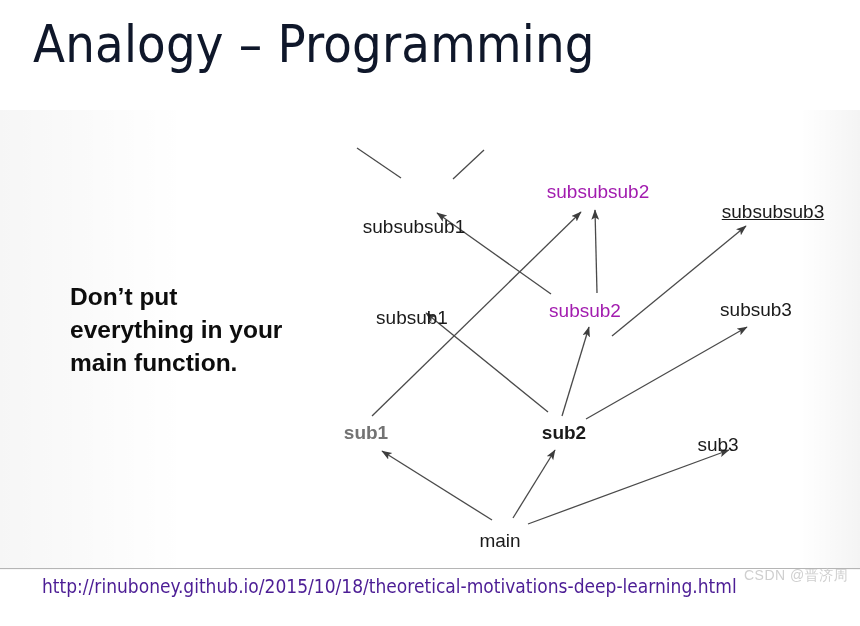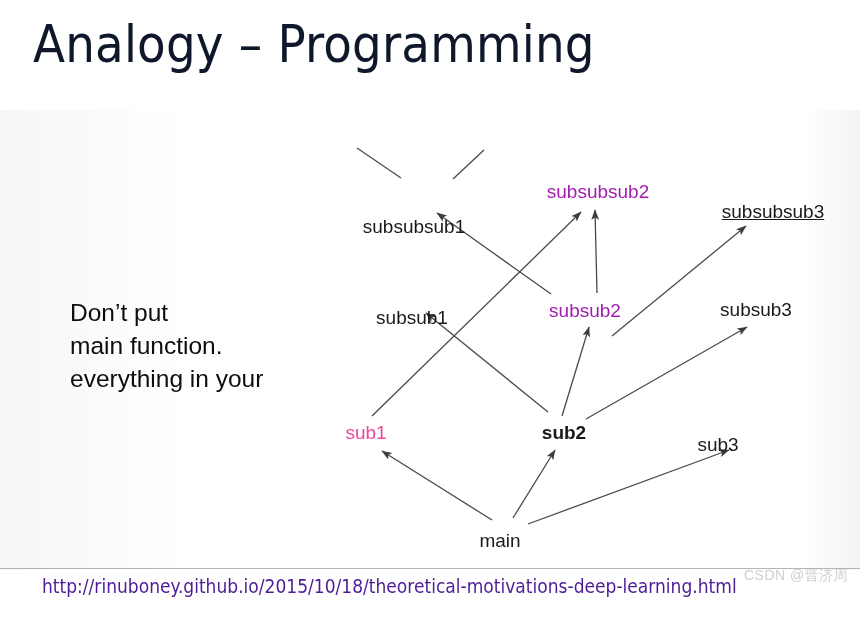--- a/index.html
+++ b/index.html
@@ -45,26 +45,27 @@
     font-size: 52px;
     font-weight: 300;
     color: #0f172a;
     letter-spacing: 0.2px;
     white-space: nowrap;
   }
 
   #body-text {
     position: absolute;
     left: 70px;
-    top: 296px;
+    top: 280px;
     width: 250px;
     font-family: "Liberation Sans", sans-serif;
     font-size: 24.5px;
     line-height: 33px;
     color: #0d0d0d;
+    font-weight: bold;
   }
   #body-text div { white-space: nowrap; }
 
   #diagram {
     position: absolute;
     left: 0;
     top: 0;
     width: 860px;
     height: 626px;
   }
@@ -113,22 +114,22 @@
 
 <div id="slide">
 
   <div class="scan-shade-left"></div>
   <div class="scan-shade"></div>
 
   <div id="title">Analogy – Programming</div>
 
   <div id="body-text">
     <div>Don’t put</div>
+    <div>everything in your</div>
     <div>main function.</div>
-    <div>everything in your</div>
   </div>
 
   <svg id="diagram" viewBox="0 0 860 626" xmlns="http://www.w3.org/2000/svg">
     <defs>
       <marker id="arrowhead" markerWidth="9" markerHeight="9" refX="7.5" refY="3" orient="auto" markerUnits="strokeWidth">
         <path d="M0,0 L8,3 L0,6 L1.8,3 z" fill="#3d3d3d"></path>
       </marker>
     </defs>
     <g id="edge-layer">
         <line x1="492" y1="520" x2="382" y2="451" stroke="#4a4a4a" stroke-width="1.3" marker-end="url(#arrowhead)"></line>
@@ -146,21 +147,21 @@
       </g>
   </svg>
 
   <div id="node-layer">
       <div class="node-label" style="left: 414px; top: 197px; color: rgb(26, 26, 26); margin-top: 30px;">subsubsub1</div>
       <div class="node-label" style="left: 598px; top: 192px; color: #a21caf;">subsubsub2</div>
       <div class="node-label" style="left: 773px; top: 212px; color: rgb(26, 26, 26); text-decoration: underline;">subsubsub3</div>
       <div class="node-label" style="left: 412px; top: 298px; color: rgb(26, 26, 26); margin-top: 20px;">subsub1</div>
       <div class="node-label" style="left: 585px; top: 311px; color: #a21caf;">subsub2</div>
       <div class="node-label" style="left: 756px; top: 310px; color: rgb(26, 26, 26);">subsub3</div>
-      <div class="node-label" style="left: 366px; top: 433px; color: #ec4899;">sub1</div>
+      <div class="node-label" style="left: 366px; top: 433px; color: #737373; font-weight: bold;">sub1</div>
       <div class="node-label" style="left: 564px; top: 433px; color: rgb(26, 26, 26); font-weight: bold;">sub2</div>
       <div class="node-label" style="left: 718px; top: 437px; color: rgb(26, 26, 26); margin-top: 8px;">sub3</div>
       <div class="node-label" style="left: 500px; top: 541px; color: rgb(26, 26, 26);">main</div>
     </div>
 
   <div id="footer-rule"></div>
   <div id="footer-url">http://rinuboney.github.io/2015/10/18/theoretical-motivations-deep-learning.html</div>
   <div id="watermark">CSDN @晋济周</div>
 
 </div>

